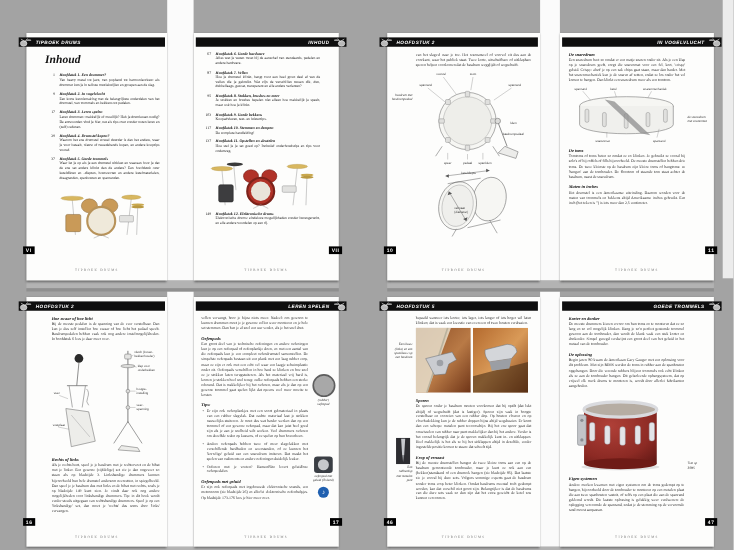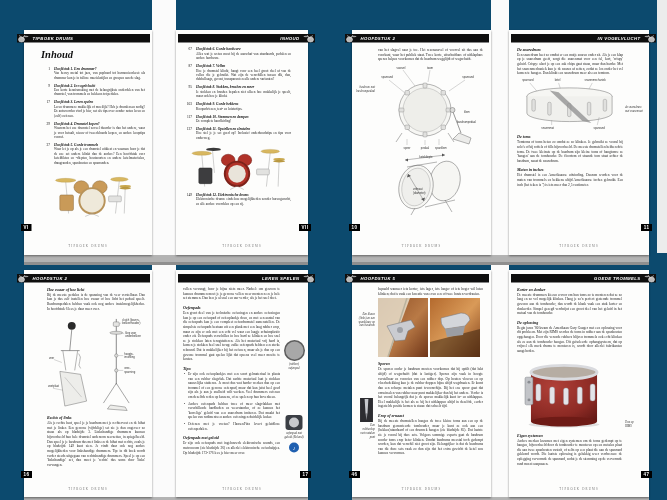--- a/index.html
+++ b/index.html
@@ -1,16 +1,16 @@
 <!DOCTYPE html>
 <html><head>
 <meta charset="utf-8">
 <style>
   html,body{margin:0;padding:0;}
-  #canvas{position:relative;width:667px;height:500px;background:#0c4a6e;overflow:hidden;font-family:"Liberation Serif",serif;}
+  #canvas{position:relative;width:667px;height:500px;background:#a3a3a3;overflow:hidden;font-family:"Liberation Serif",serif;}
   .gutter{position:absolute;background:#fbfbfb;}
   .band{position:absolute;background:#b3b3b3;}
   .band2{position:absolute;background:#8f8f8f;}
   .strip{position:absolute;background:#ececec;}
   .page{position:absolute;background:#fdfdfc;box-shadow:0 1px 2px rgba(0,0,0,.45);}
   .pz{position:absolute;left:0;top:0;transform:scale(.5);transform-origin:0 0;}
   .bar{position:absolute;top:8px;height:17px;background:#0e0e0e;color:#fff;display:flex;align-items:center;
        font-family:"Liberation Sans",sans-serif;font-weight:700;font-style:italic;font-size:8.5px;letter-spacing:.8px;}
   .bar.lft{left:-14px;right:4px;}
   .bar.rgt{left:4px;right:-14px;justify-content:flex-end;}

